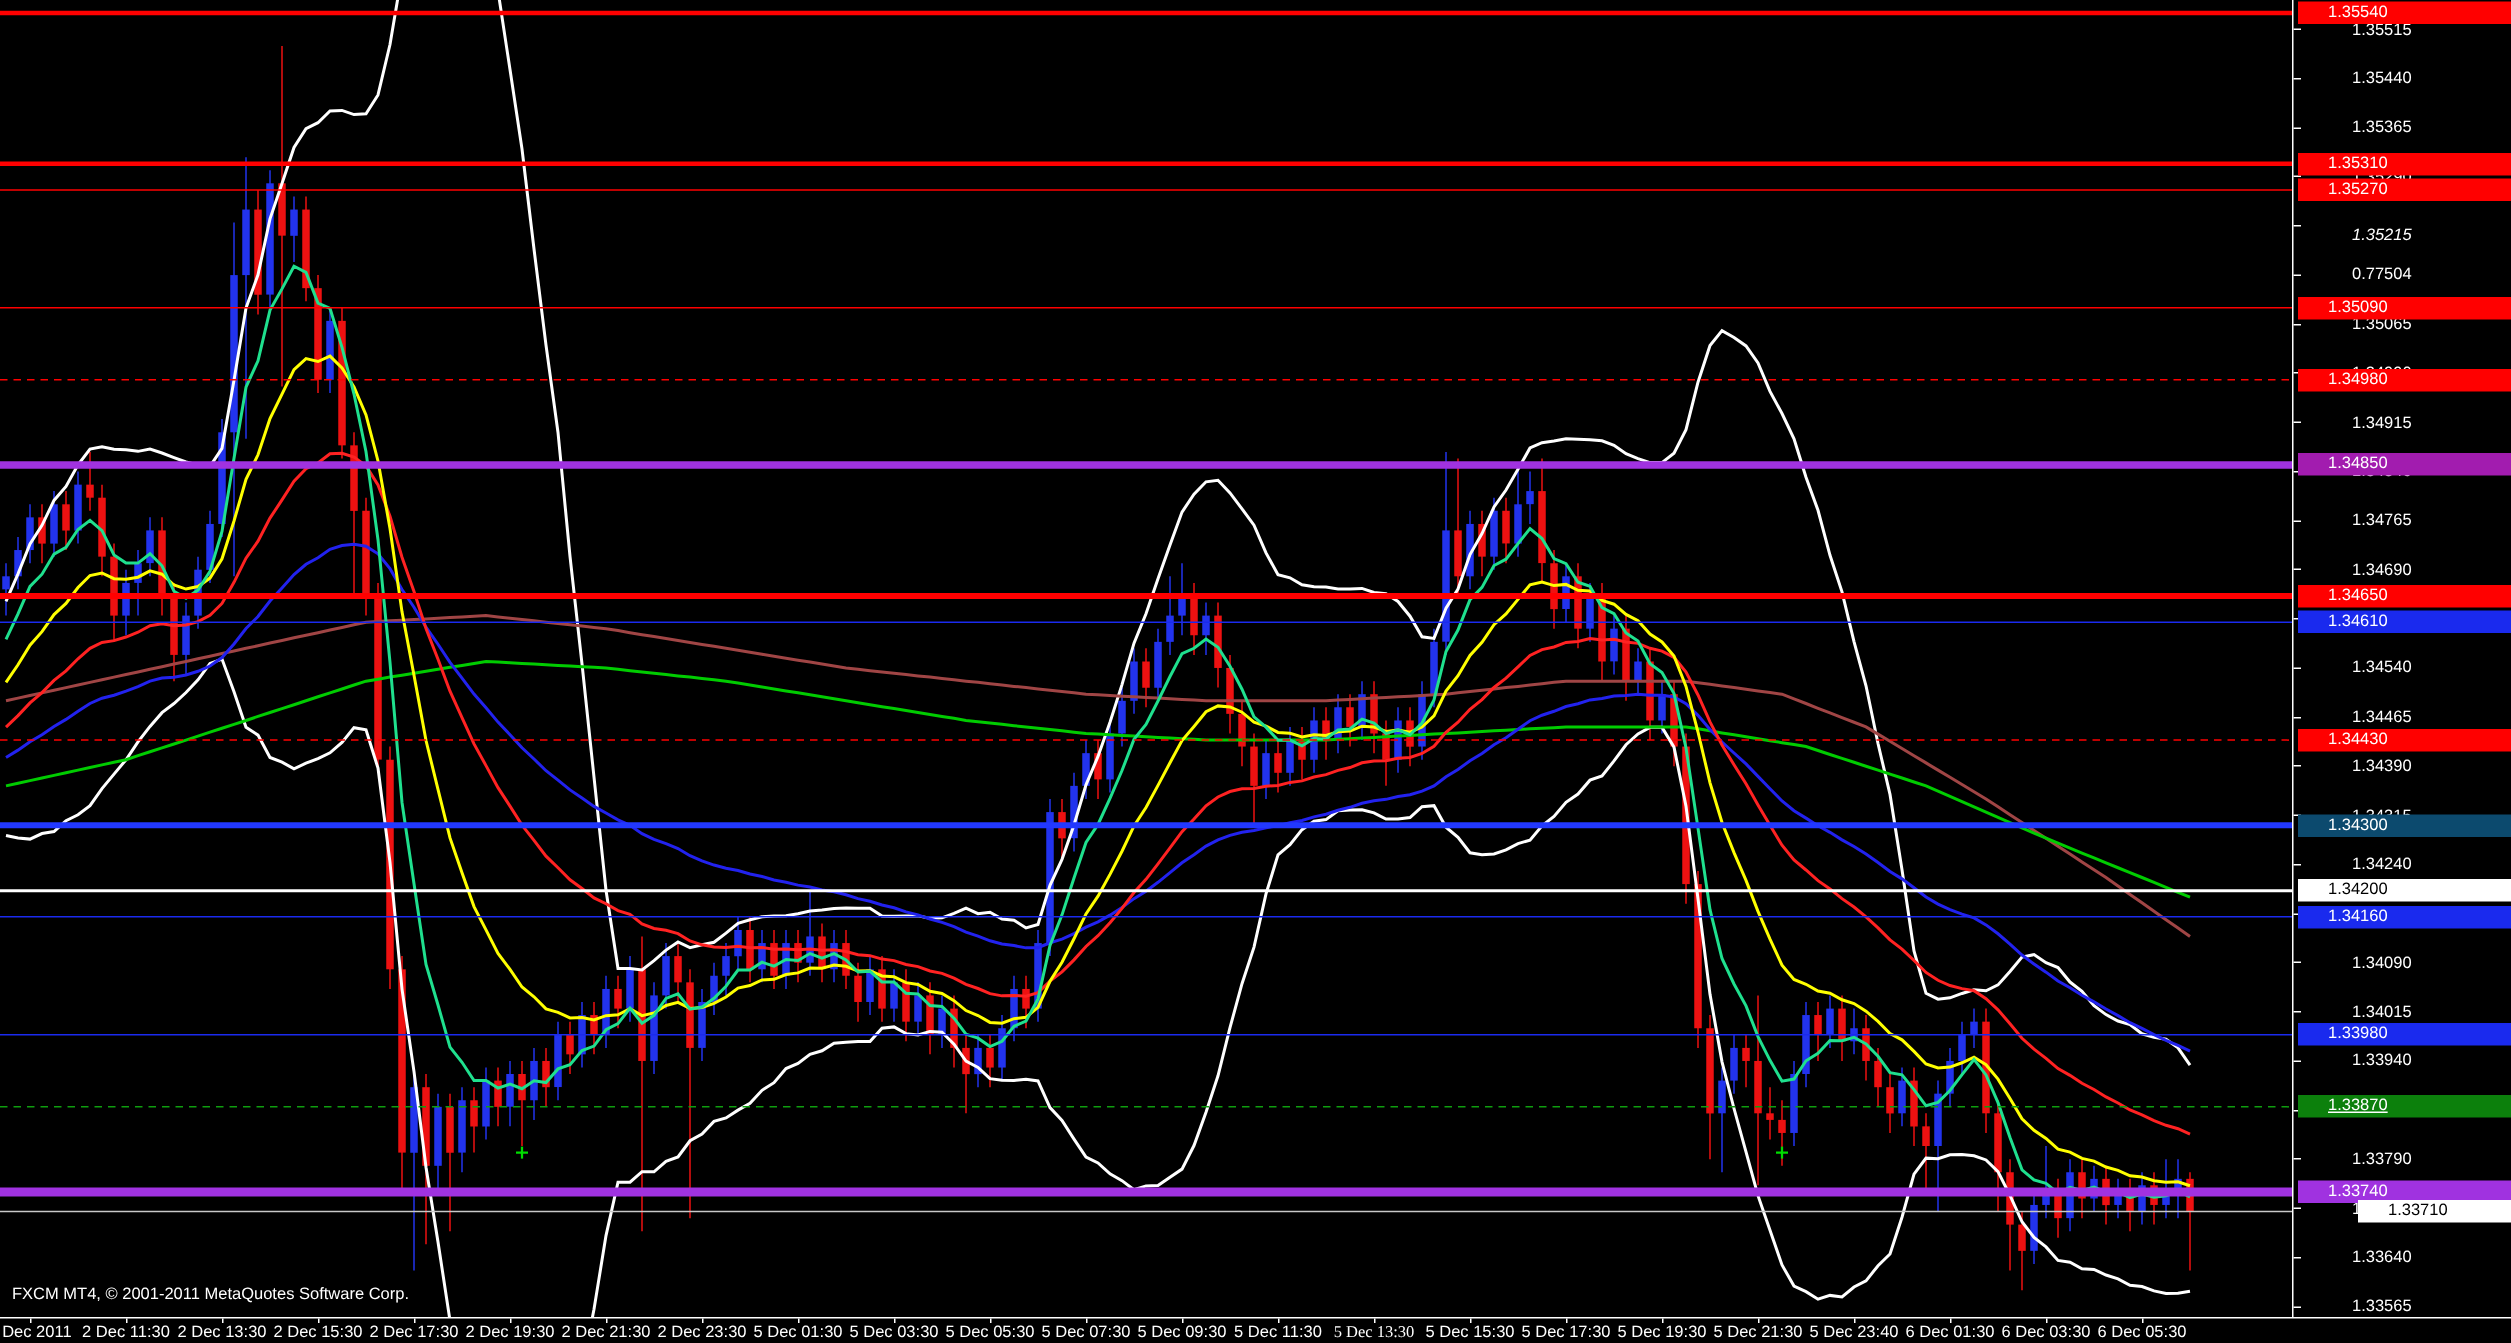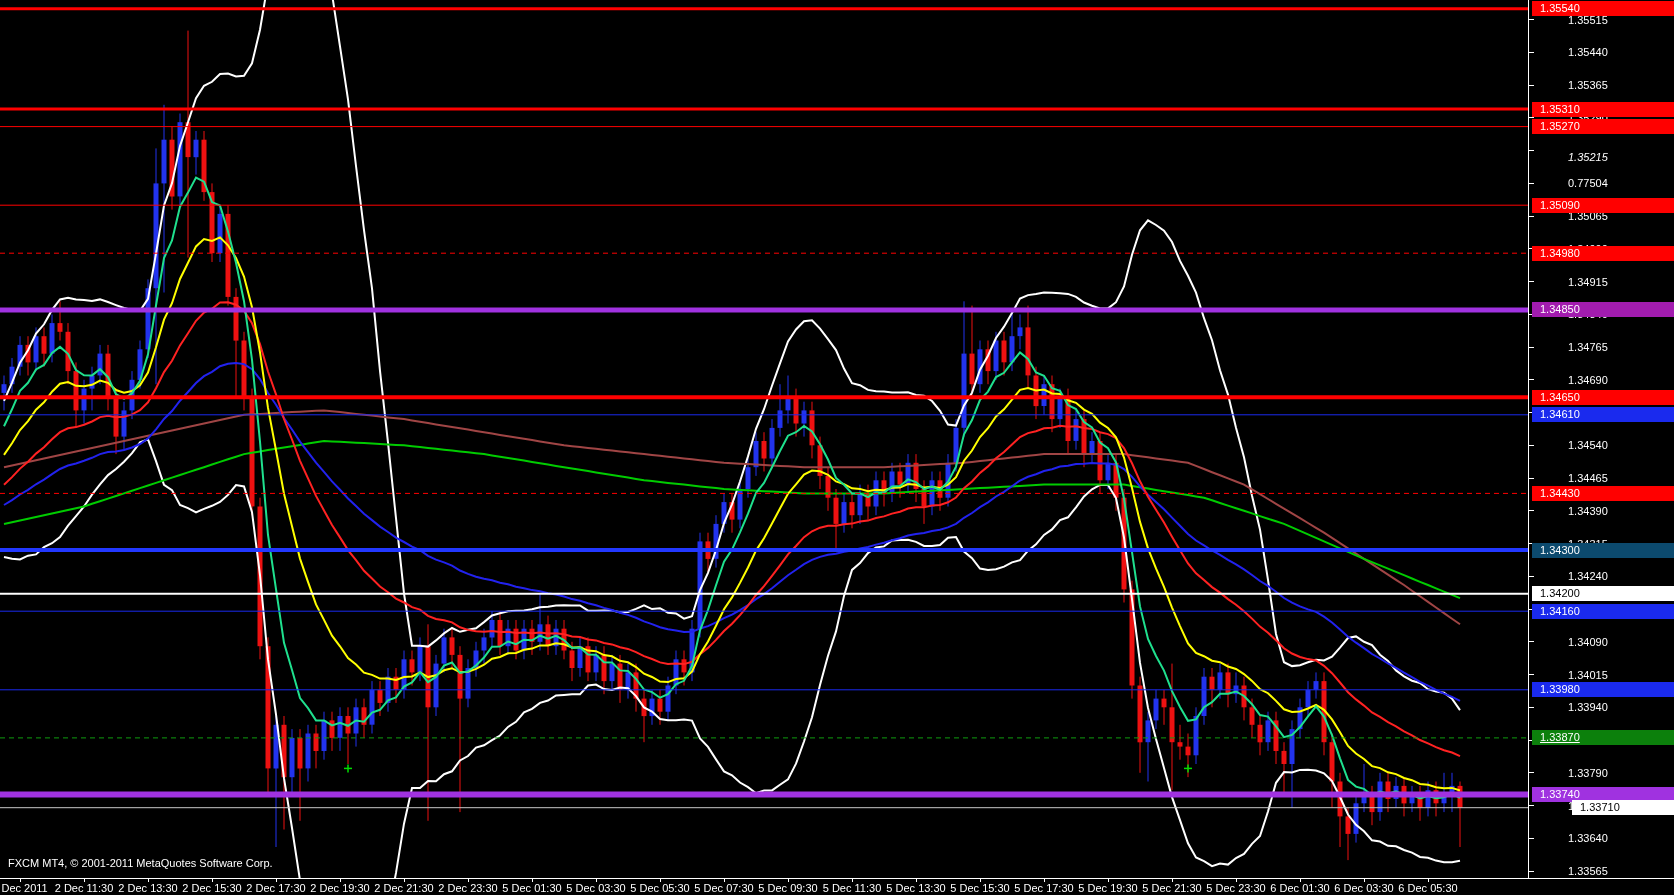--- a/index.html
+++ b/index.html
@@ -6,21 +6,21 @@
   #app{position:relative;width:1674px;height:895px;background:#000;overflow:hidden;
        font-family:"Liberation Sans",sans-serif;}
   #plot{position:absolute;left:0;top:0;width:1528px;height:878px;}
   #plot-svg{position:absolute;left:0;top:0;display:block;background:#000;}
   #copyright{position:absolute;left:8px;top:857px;color:#fff;font-size:11px;z-index:30;}
   #price-axis{position:absolute;left:1528px;top:0;width:146px;height:878px;background:#000;
               border-left:1px solid #fff;}
   .ptick-dash{position:absolute;left:0;width:5px;height:1px;background:#fff;}
   .ptick-label{position:absolute;left:10px;color:#fff;font-size:11px;line-height:13px;margin-left:29px;}
   .pbox{position:absolute;left:3px;right:0;height:15px;font-size:11px;line-height:15px;
-        padding-left:8px;z-index:10;}
+        padding-left:20px;z-index:10;}
   #time-axis{position:absolute;left:0;top:878px;width:1674px;height:17px;background:#000;
              border-top:1px solid #fff;}
   .ttick{position:absolute;top:0;width:1px;height:3px;background:#fff;}
   .tlabel{position:absolute;top:3px;transform:translateX(-50%);color:#fff;font-size:11px;
           white-space:nowrap;}
 </style>
 </head>
 <body>
 
 <div id="app">
@@ -522,31 +522,31 @@
       <div class="tlabel" style="left: 596px;">5 Dec 03:30</div>
       <div class="ttick" style="left: 660px;"></div>
       <div class="tlabel" style="left: 660px;">5 Dec 05:30</div>
       <div class="ttick" style="left: 724px;"></div>
       <div class="tlabel" style="left: 724px;">5 Dec 07:30</div>
       <div class="ttick" style="left: 788px;"></div>
       <div class="tlabel" style="left: 788px;">5 Dec 09:30</div>
       <div class="ttick" style="left: 852px;"></div>
       <div class="tlabel" style="left: 852px;">5 Dec 11:30</div>
       <div class="ttick" style="left: 916px;"></div>
-      <div class="tlabel" style="left: 916px;">5 Dec 13:30</div>
+      <div class="tlabel" style="left: 916px; font-family: Liberation Serif, serif;">5 Dec 13:30</div>
       <div class="ttick" style="left: 980px;"></div>
       <div class="tlabel" style="left: 980px;">5 Dec 15:30</div>
       <div class="ttick" style="left: 1044px;"></div>
       <div class="tlabel" style="left: 1044px;">5 Dec 17:30</div>
       <div class="ttick" style="left: 1108px;"></div>
       <div class="tlabel" style="left: 1108px;">5 Dec 19:30</div>
       <div class="ttick" style="left: 1172px;"></div>
       <div class="tlabel" style="left: 1172px;">5 Dec 21:30</div>
       <div class="ttick" style="left: 1236px;"></div>
-      <div class="tlabel" style="left: 1236px;">5 Dec 23:30</div>
+      <div class="tlabel" style="left: 1236px;">5 Dec 23:40</div>
       <div class="ttick" style="left: 1300px;"></div>
       <div class="tlabel" style="left: 1300px;">6 Dec 01:30</div>
       <div class="ttick" style="left: 1364px;"></div>
       <div class="tlabel" style="left: 1364px;">6 Dec 03:30</div>
       <div class="ttick" style="left: 1428px;"></div>
       <div class="tlabel" style="left: 1428px;">6 Dec 05:30</div>
     </div>
 </div>
 
 </body></html>

